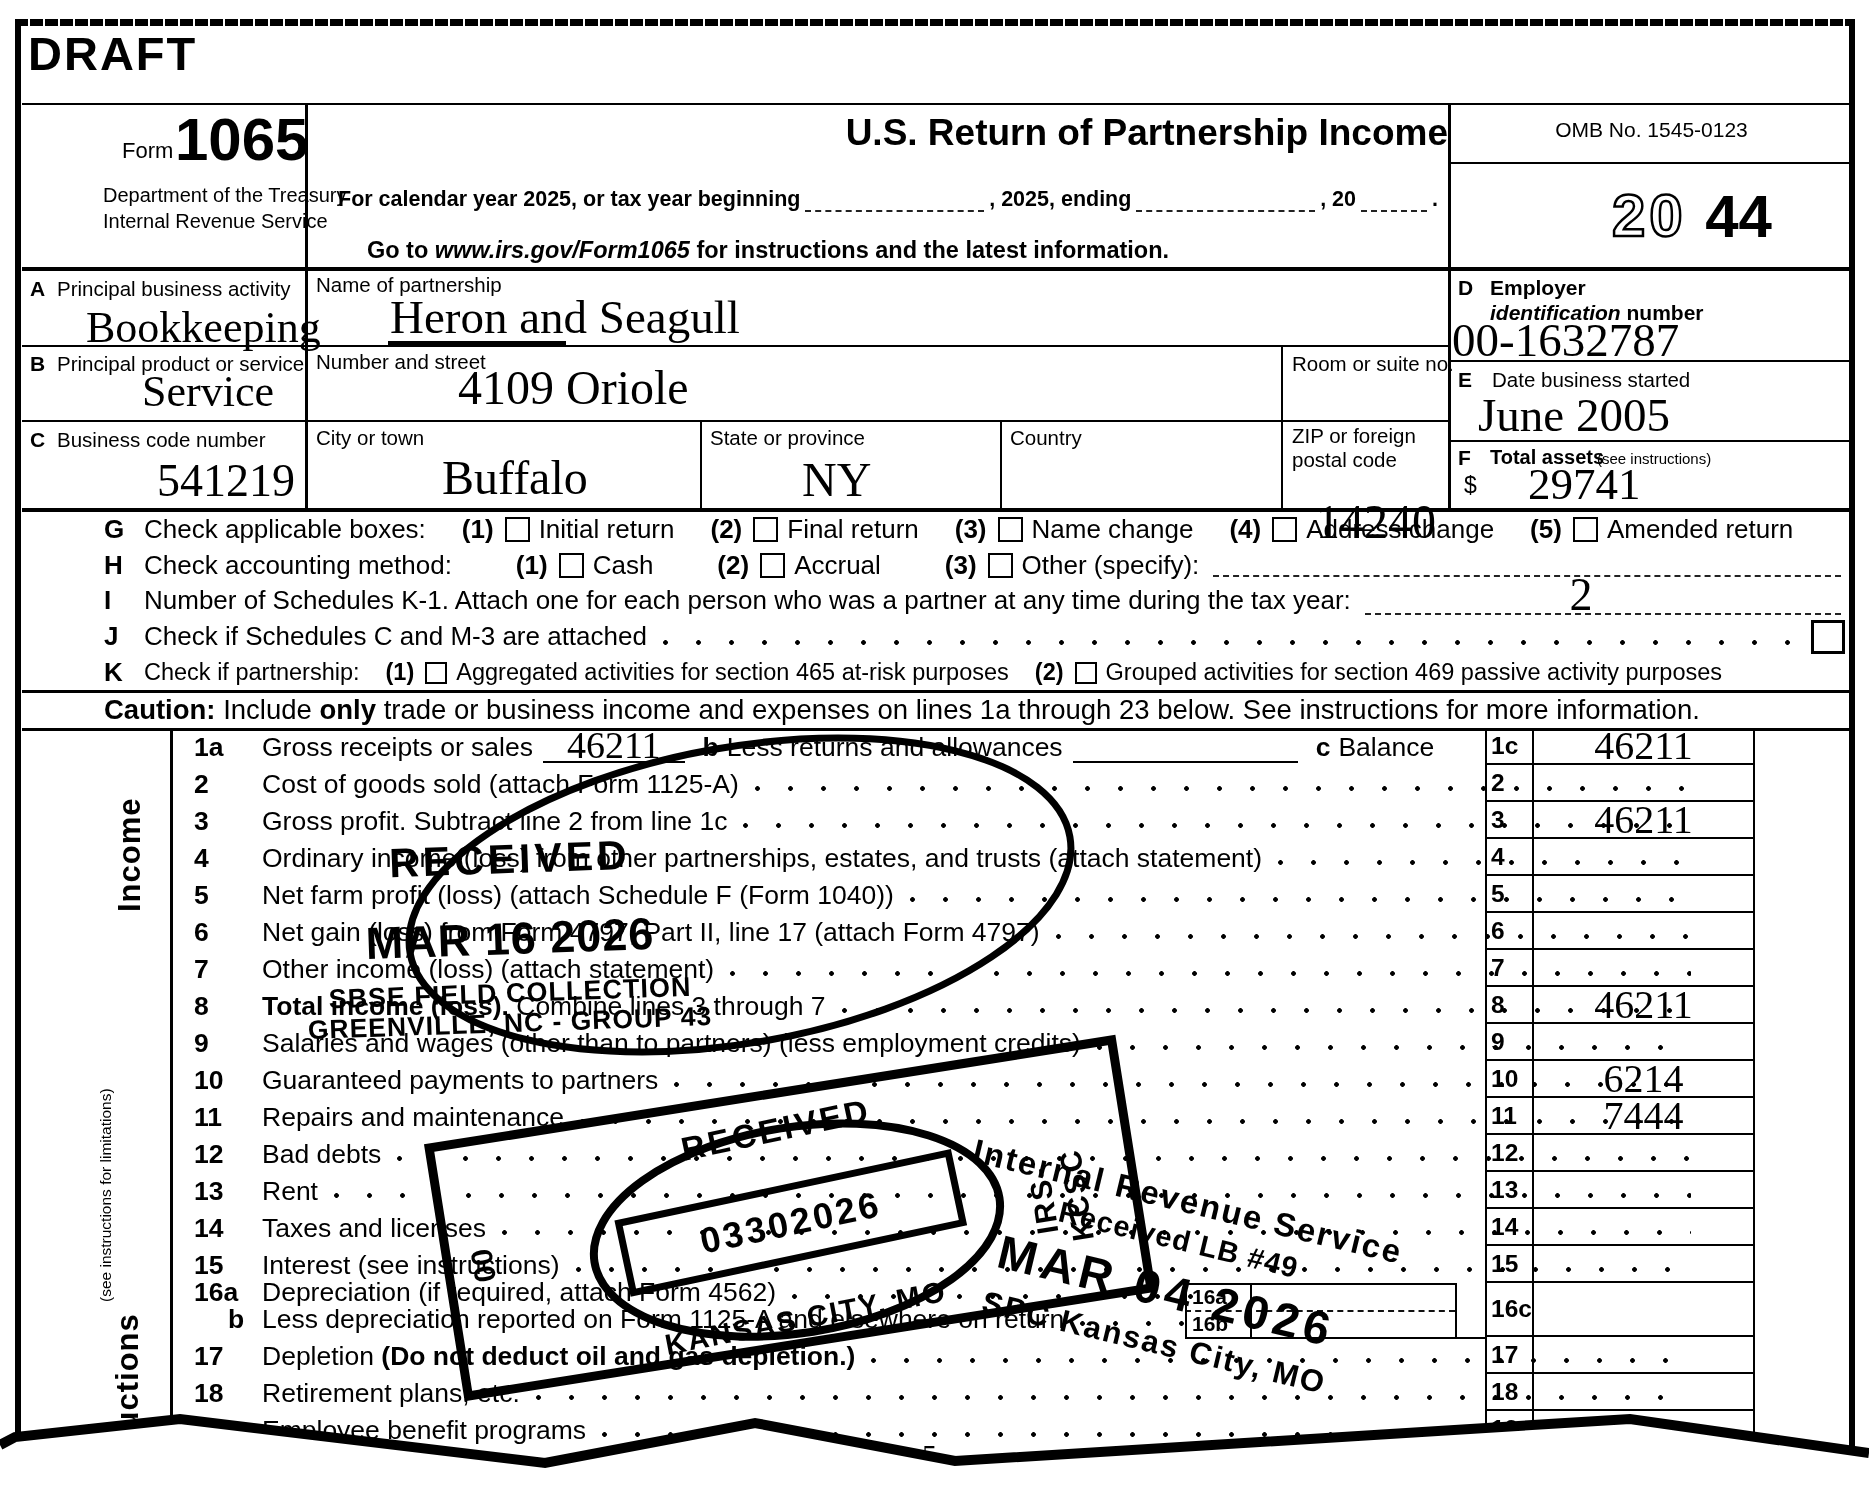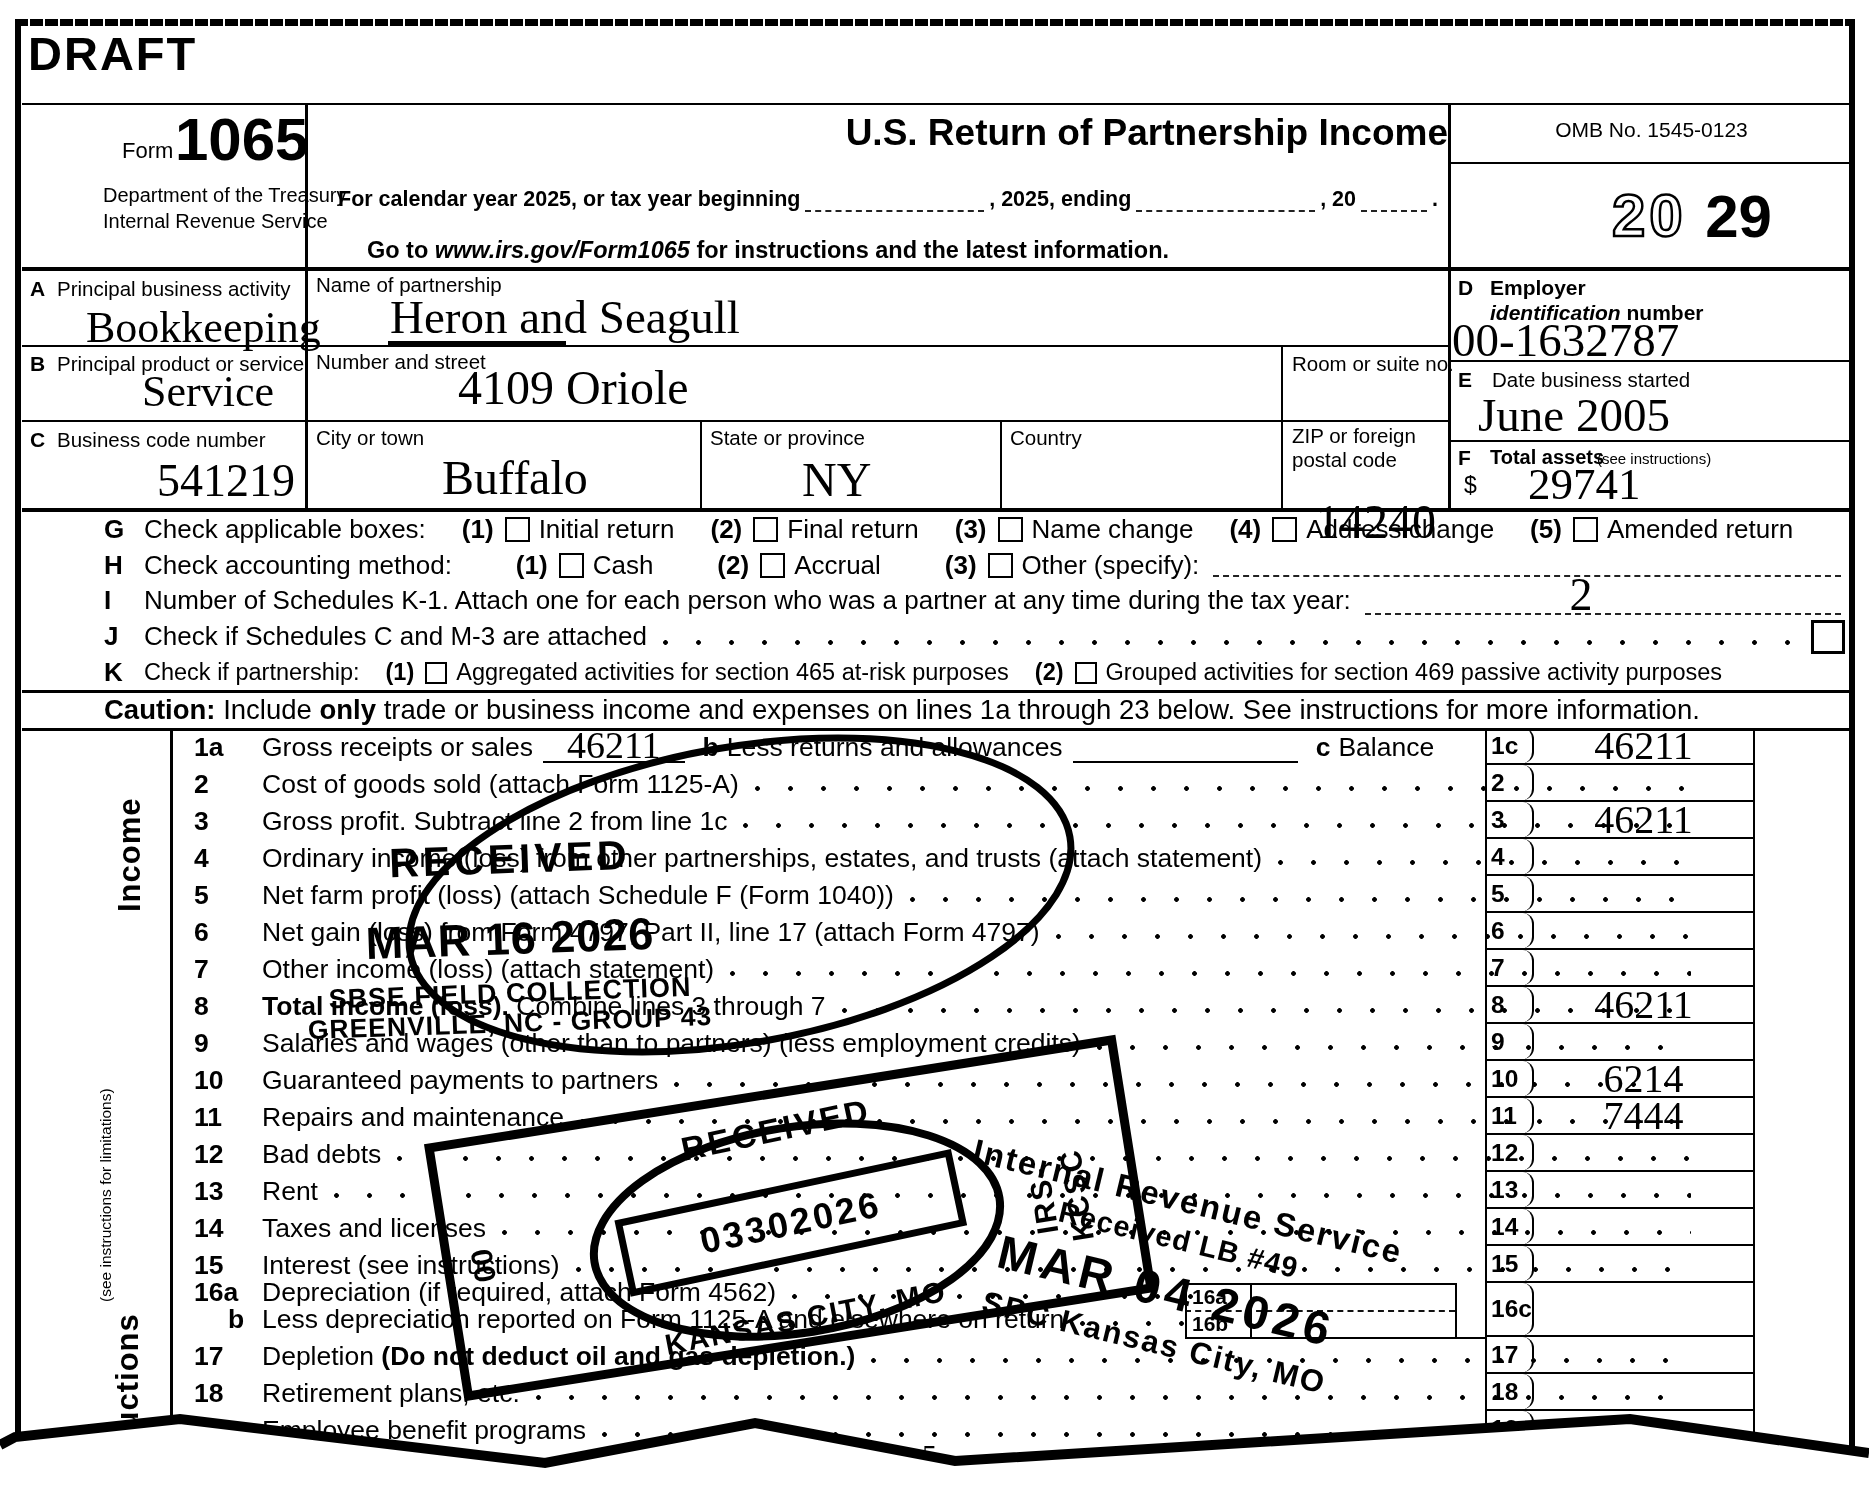--- a/index.html
+++ b/index.html
@@ -38,21 +38,21 @@
   #income-rows{position:absolute;left:188px;top:728px;width:1511px;}
   .irow{display:flex;align-items:flex-end;font-size:26.5px;line-height:31px;box-sizing:border-box;padding-bottom:2px;height:37px;white-space:nowrap;}
   .irow.short{width:1015px;}
   .lnum{font-weight:bold;width:74px;flex:none;padding-left:6px;box-sizing:border-box;}
   .lnum.ind{padding-left:40px;}
   .wval{font-size:38px;line-height:32px;border-bottom:2.5px solid #000;padding:0 24px;margin:0 10px;}
   .blankline{width:225px;border-bottom:2.5px solid #000;height:28px;margin:0 10px;}
   .bl{font-weight:bold;margin:0 8px;}
   #amount-col{position:absolute;left:1485px;top:728px;width:270px;border-left:2.5px solid #000;border-right:2.5px solid #000;box-sizing:border-box;}
   .acell{display:flex;border-bottom:2px solid #000;box-sizing:border-box;height:37px;}
-  .alab{width:47px;border-right:2px solid #000;font-weight:bold;font-size:24.5px;display:flex;align-items:center;justify-content:flex-start;padding-left:4px;flex:none;box-sizing:border-box;border-radius:11px;}
+  .alab{width:47px;border-right:2px solid #000;font-weight:bold;font-size:24.5px;display:flex;align-items:center;justify-content:flex-start;padding-left:4px;flex:none;box-sizing:border-box;}
   .aval{flex:1;display:flex;align-items:center;justify-content:center;font-size:40px;font-family:"Liberation Serif",serif;}
   .vlab{position:absolute;transform-origin:0 0;transform:rotate(-90deg);white-space:nowrap;}
   
   .stamp-text{position:absolute;font-weight:bold;text-align:center;color:#000;}
   .stampB{position:absolute;left:440px;top:1088px;width:700px;height:260px;transform:rotate(-9deg);}
   .stampB .frame{position:absolute;inset:0;border:9px solid #000;}
   .stampC{position:absolute;left:920px;top:1118px;width:560px;transform:rotate(13.5deg);transform-origin:0 0;text-align:center;font-weight:bold;}
   .mini-lab{position:absolute;font-size:21px;font-weight:bold;}
   .pagenum{position:absolute;left:922px;top:1438px;font-size:30px;}
 </style>
@@ -101,21 +101,21 @@
   </div>
   <div class="abs gotorow" style="left:305px;top:237px;width:926px;">
     <span>Go to </span><i>www.irs.gov/Form1065</i><span> for instructions and the latest information.</span>
   </div>
 
   <div class="abs" style="left:1448px;top:118px;width:407px;text-align:center;font-size:21px;">OMB No. 1545-0123</div>
   <div class="abs" style="left:1448px;top:178px;width:486px;display:flex;justify-content:center;align-items:flex-end;">
     <svg width="95" height="70" xmlns="http://www.w3.org/2000/svg">
       <text x="2" y="58" font-size="60" font-weight="bold" font-family="Liberation Sans, sans-serif" fill="#ffffff" stroke="#000000" stroke-width="2.5" letter-spacing="4">20</text>
     </svg>
-    <span style="font-size:60px;font-weight:bold;line-height:62px;">29</span>
+    <span style="font-size:60px;font-weight:bold;line-height:62px;">44</span>
   </div>
 
   <div class="abs lab-letter" style="left:1458px;top:276px;">D</div>
   <div class="abs" style="left:1490px;top:276px;font-size:21px;font-weight:bold;">Employer</div>
   <div class="abs" style="left:1490px;top:301px;font-size:21px;font-weight:bold;text-align:center;"><i>identification</i><span> number</span></div>
   <div class="abs hw" style="left:1452px;top:313px;font-size:47px;">00-1632787</div>
   <div class="abs lab-letter" style="left:1458px;top:368px;">E</div>
   <div class="abs lab" style="left:1492px;top:368px;">Date business started</div>
   <div class="abs hw" style="left:1478px;top:388px;font-size:47px;">June 2005</div>
   <div class="abs lab-letter" style="left:1458px;top:446px;">F</div>

